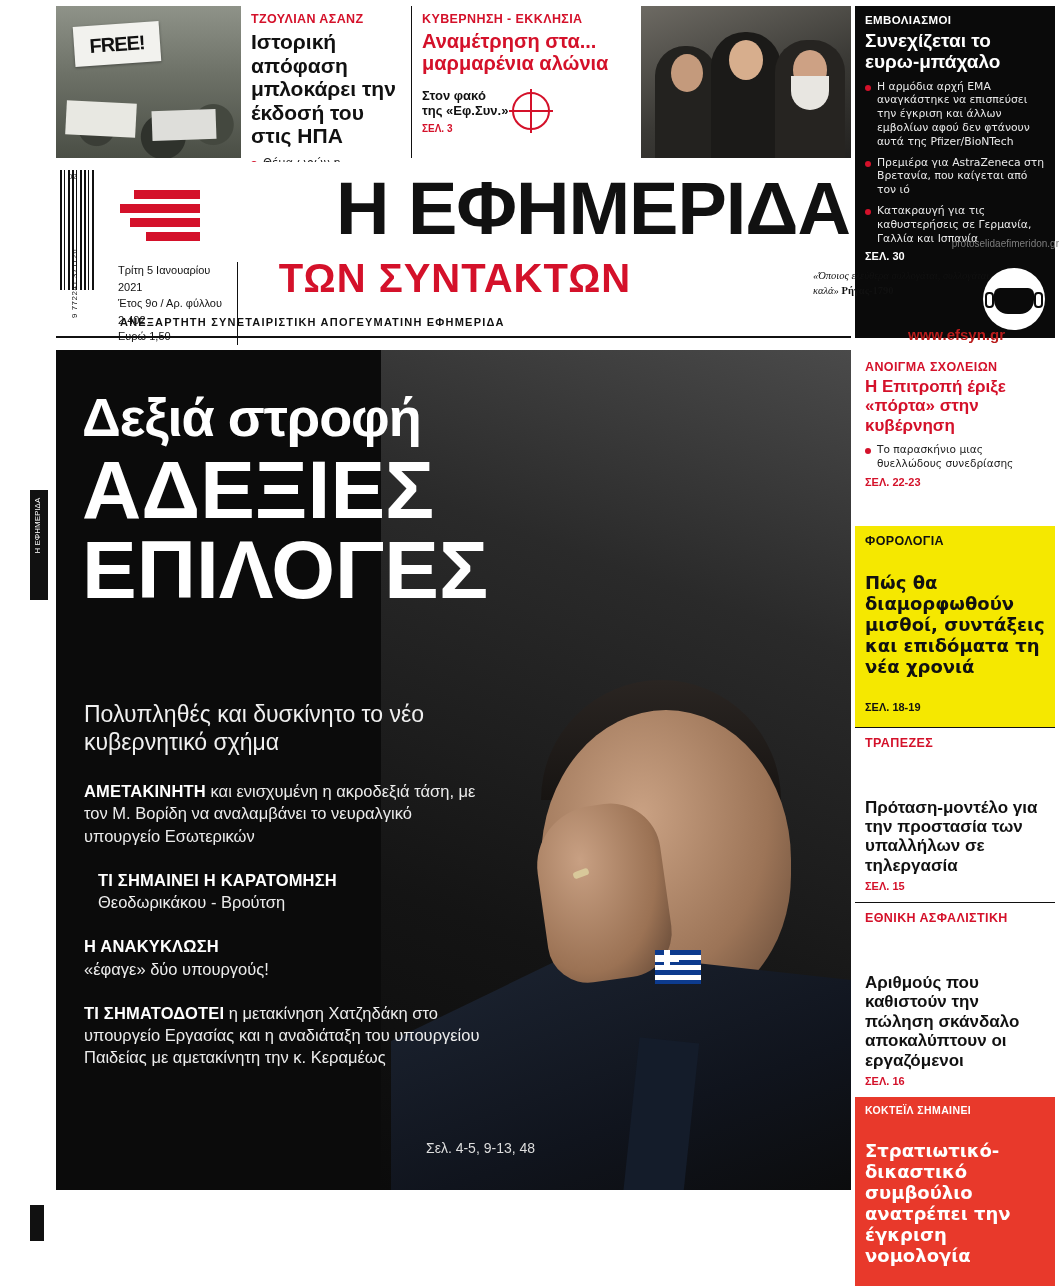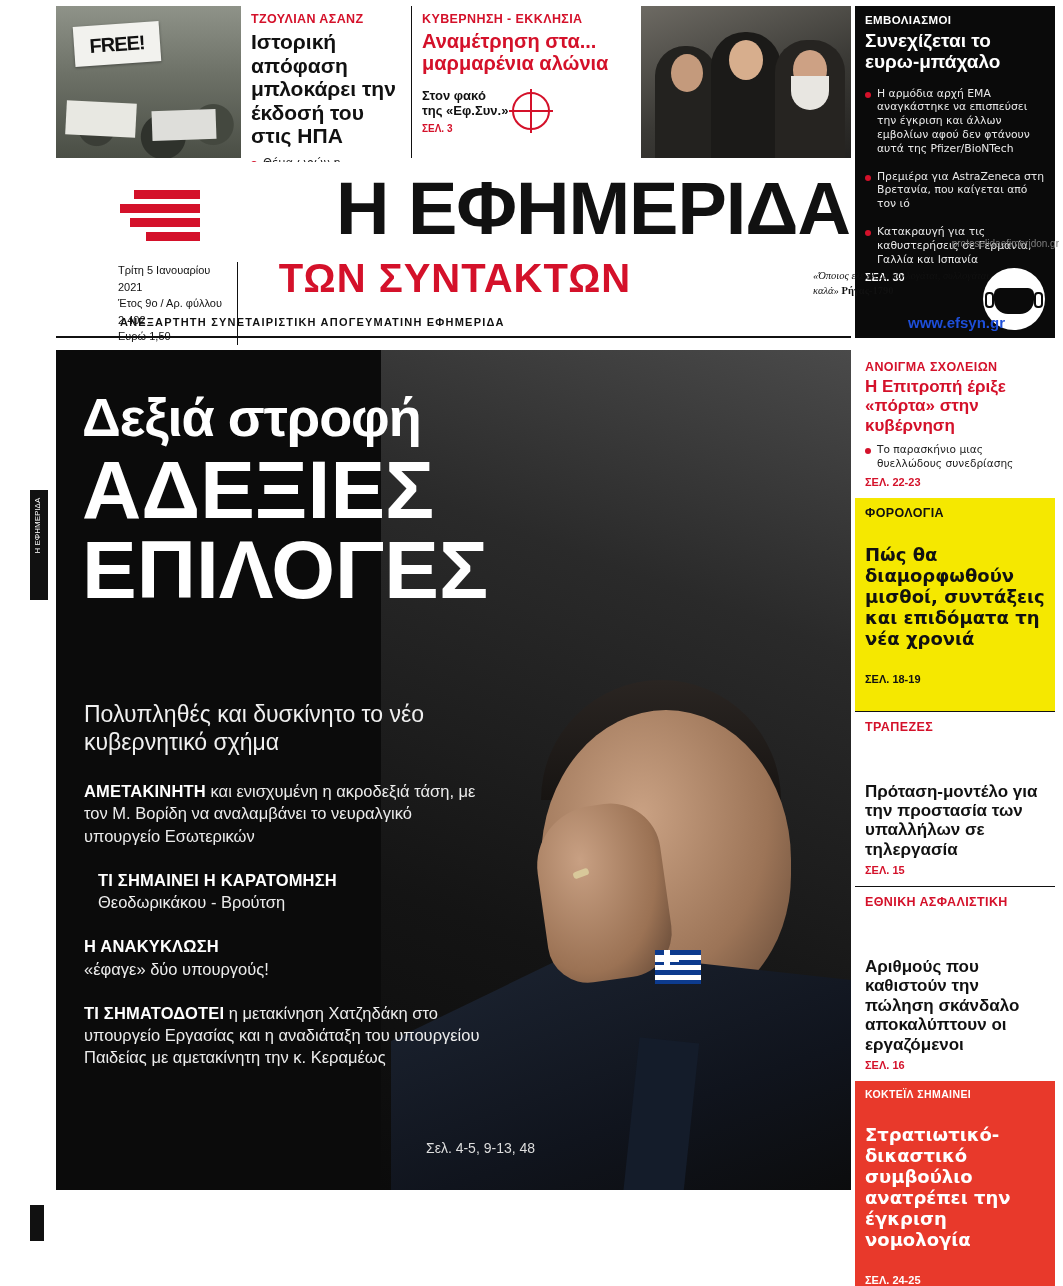--- a/index.html
+++ b/index.html
@@ -55,21 +55,21 @@
   .ts-photo2 .face1{position:absolute;left:30px;top:48px;width:32px;height:38px;border-radius:50%;background:#c49a7c;}
   .ts-photo2 .face2{position:absolute;left:88px;top:34px;width:34px;height:40px;border-radius:50%;background:#d7ae8d;}
   .ts-photo2 .face3{position:absolute;left:152px;top:44px;width:34px;height:40px;border-radius:50%;background:#cda184;}
   .ts-photo2 .beard{position:absolute;left:150px;top:70px;width:38px;height:34px;border-radius:0 0 20px 20px;background:#e8e6e1;}
 
   
   .tr-black{position:absolute;left:855px;top:6px;width:200px;height:332px;background:#0a0a0a;color:#fff;
     padding:8px 10px;box-sizing:border-box;}
   .tr-black .kicker{color:#fff;font-size:11.5px;}
   .tr-black h3{margin:4px 0 6px 0;font-size:19px;line-height:1.12;font-weight:bold;color:#fff;font-family:"Liberation Sans",sans-serif;}
-  .tr-black .bullet{color:#e9e9e9;font-size:10.8px;line-height:1.28;margin-top:14px;}
+  .tr-black .bullet{color:#e9e9e9;font-size:10.8px;line-height:1.28;margin-top:7px;}
   .tr-black .bullet:before{background:#d4112a;}
   .tr-black .pg{color:#fff;}
   .maskicon{position:absolute;right:10px;bottom:8px;width:62px;height:62px;border-radius:50%;background:#fff;}
   .maskicon .m{position:absolute;left:11px;top:20px;width:40px;height:26px;border-radius:6px 6px 14px 14px;background:#0a0a0a;}
   .maskicon .m:before,.maskicon .m:after{content:"";position:absolute;top:4px;width:5px;height:12px;border:2px solid #0a0a0a;border-radius:4px;}
   .maskicon .m:before{left:-9px;}
   .maskicon .m:after{right:-9px;}
   .watermark{position:absolute;right:4px;top:238px;font-size:10px;color:#7d7d7d;font-family:"Liberation Sans",sans-serif;}
 
   
@@ -93,21 +93,21 @@
     font-family:"Liberation Sans",sans-serif;font-weight:bold;font-size:74px;line-height:74px;letter-spacing:-1px;color:#111;}
   .title2{position:absolute;left:240px;top:258px;width:430px;text-align:center;
     font-family:"Liberation Sans",sans-serif;font-weight:bold;font-size:40px;line-height:40px;color:#d4112a;letter-spacing:1px;}
   .dateblock{position:absolute;left:118px;top:262px;width:120px;font-size:11px;line-height:1.5;color:#111;
     font-family:"Liberation Sans",sans-serif;border-right:1px solid #111;padding-right:8px;box-sizing:border-box;}
   .motto{position:absolute;right:60px;top:268px;width:190px;font-size:10.5px;line-height:1.45;color:#111;font-style:italic;
     text-align:left;font-family:Liberation Serif, serif;}
   .motto .src{font-style:normal;font-weight:bold;}
   .subline{position:absolute;left:120px;top:316px;width:600px;font-size:11px;letter-spacing:1.2px;font-weight:bold;
     color:#111;font-family:"Liberation Sans",sans-serif;}
-  .site{position:absolute;right:58px;top:314px;font-size:15px;font-weight:bold;color:#1d4ed8;font-family:"Liberation Sans",sans-serif;text-align:center;}
+  .site{position:absolute;right:58px;top:326px;font-size:15px;font-weight:bold;color:#b91c1c;font-family:"Liberation Sans",sans-serif;text-align:center;}
 
   
   .main{position:absolute;left:56px;top:350px;width:795px;height:840px;background:#0b0b0b;overflow:hidden;}
   .main .portrait{position:absolute;right:0;top:0;width:470px;height:840px;
     background:linear-gradient(200deg,#4a4a4a 0%,#2a2a2a 30%,#141414 70%,#0b0b0b 100%);}
   .main .face{position:absolute;right:60px;top:360px;width:250px;height:300px;border-radius:50% 50% 45% 45%;
     background:radial-gradient(ellipse at 40% 35%,#c9a183 0%,#9c7457 60%,#5d4433 100%);}
   .main .hair{position:absolute;right:70px;top:330px;width:240px;height:120px;border-radius:120px 120px 0 0;
     background:linear-gradient(180deg,#2a2522 0%,#171412 100%);}
   .main .suit{position:absolute;right:-10px;top:600px;width:470px;height:260px;
@@ -140,21 +140,21 @@
     font-family:"Liberation Sans",sans-serif;}
   .crop-mark{position:absolute;left:30px;top:1205px;width:14px;height:36px;background:#111;}
 
   
   .rail{position:absolute;left:855px;top:352px;width:200px;}
   .railitem{padding:8px 10px 10px 10px;border-top:1px solid #111;box-sizing:border-box;}
   .railitem:first-child{border-top:none;}
   .railitem h4{margin:3px 0 0 0;font-size:17px;line-height:1.14;font-weight:bold;color:#111;font-family:"Liberation Sans",sans-serif;}
   .railitem.red h4{color:#d4112a;}
   .railitem .bullet{font-size:10.6px;}
-  .box-yellow{background:#f5e800;padding:8px 10px 26px 10px;box-sizing:border-box;}
+  .box-yellow{background:#f5e800;padding:8px 10px 14px 10px;box-sizing:border-box;margin-top:28px;}
   .box-yellow .kicker{color:#111;}
   .box-yellow h4{color:#111;font-size:18px;}
   .box-yellow .pg{color:#111;}
   .box-red{background:#e8392b;padding:8px 10px 10px 10px;box-sizing:border-box;color:#fff;}
   .box-red .kicker{color:#fff;font-size:10.5px;line-height:1.1;}
   .box-red h4{color:#fff;font-size:18px;}
   .box-red .pg{color:#fff;}
   .railitem.plainlink h4{color:#111;font-weight:bold;margin-top:48px;}
 </style>
 </head>
@@ -213,20 +213,25 @@
     <div class="bullet">Κατακραυγή για τις καθυστερήσεις σε Γερμανία, Γαλλία και Ισπανία</div>
     <div class="pg">ΣΕΛ. 30</div>
     <div class="maskicon">
         <div class="m"></div>
       </div>
   </div>
   <div class="watermark">protoselidaefimeridon.gr</div>
 
   <div class="masthead"></div>
 
+  <div class="barcode">
+    <div class="num2">02</div>
+    <div class="bars"></div>
+    <div class="num">9 772241 371126</div>
+  </div>
 
   <div class="arrows">
     <i></i>
       <i></i>
       <i></i>
       <i></i>
   </div>
 
   <div class="title1">Η ΕΦΗΜΕΡΙΔΑ</div>
   <div class="title2">ΤΩΝ ΣΥΝΤΑΚΤΩΝ</div>

